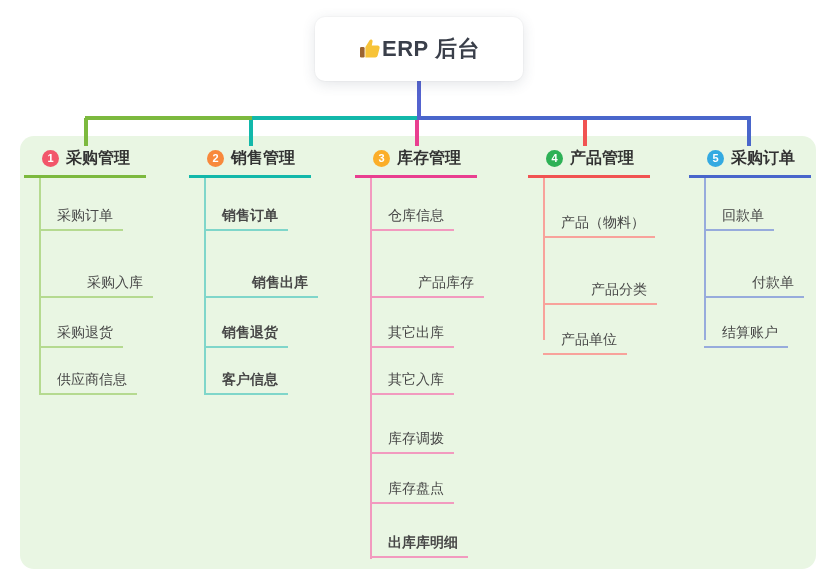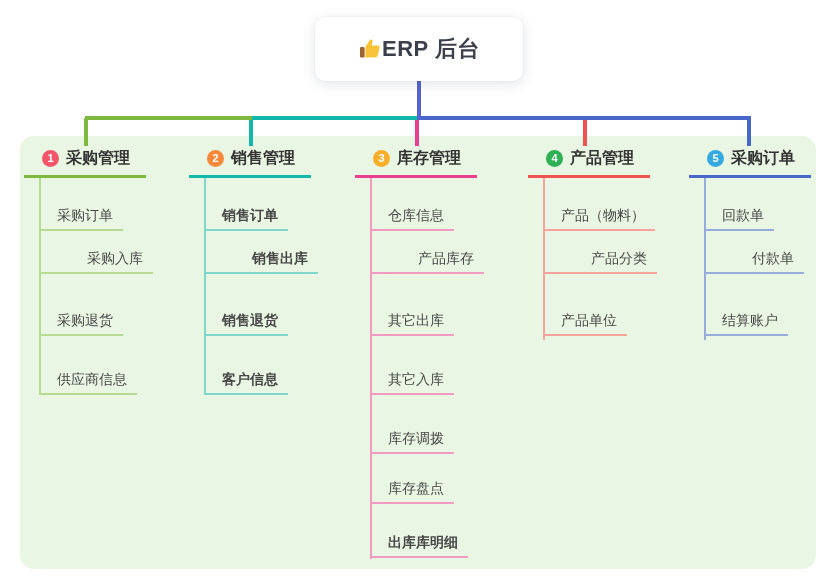--- a/index.html
+++ b/index.html
@@ -52,29 +52,29 @@
   .b2 .child { border-color:#7fd6ca;font-weight:bold; }
 
   .b3 .title-underline { background:#e93f90; }
   .b3 .badge { background:#fbae29; }
   .b3 .spine { background:#f29abf; }
   .b3 .child { border-color:#f29abf; }
 
   .b4 .title-underline { background:#f15352; }
   .b4 .badge { background:#2eb156; }
   .b4 .spine { background:#f8a29b; }
-  .b4 .child { border-color:#f8a29b; }
+  .b4 .child { border-color:#f8a29b;margin-top:7px; }
 
   .b5 .title-underline { background:#4966cb; }
   .b5 .badge { background:#34aae1; }
   .b5 .spine { background:#97abdc; }
   .b5 .child { border-color:#97abdc; }
 
   
-  .c0 { top:61px; }  .c1 { top:104px;padding-left:48px; } .c2 { top:166px; } .c3 { top:225px; }
+  .c0 { top:61px; }  .c1 { top:128px;padding-left:48px; } .c2 { top:178px; } .c3 { top:225px; }
   .c4 { top:284px; } .c5 { top:334px; } .c6 { top:388px;font-weight:bold; }
   .spine-4 { height:217px; } .spine-7 { height:381px; } .spine-3 { height:162px; }
 </style>
 </head>
 <body>
 
 <div class="page">
 
   <div class="map-canvas"></div>
 

